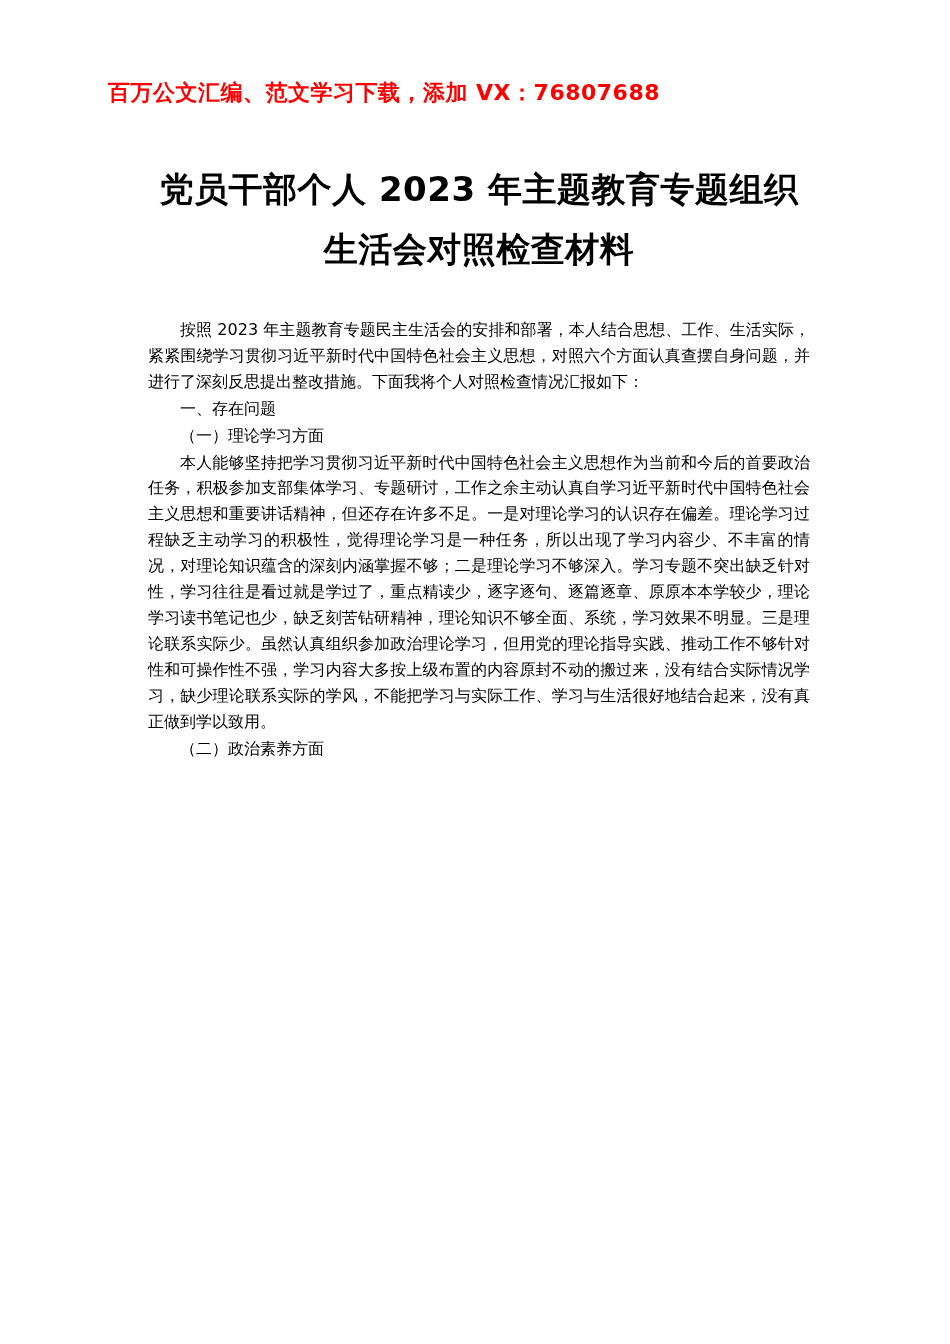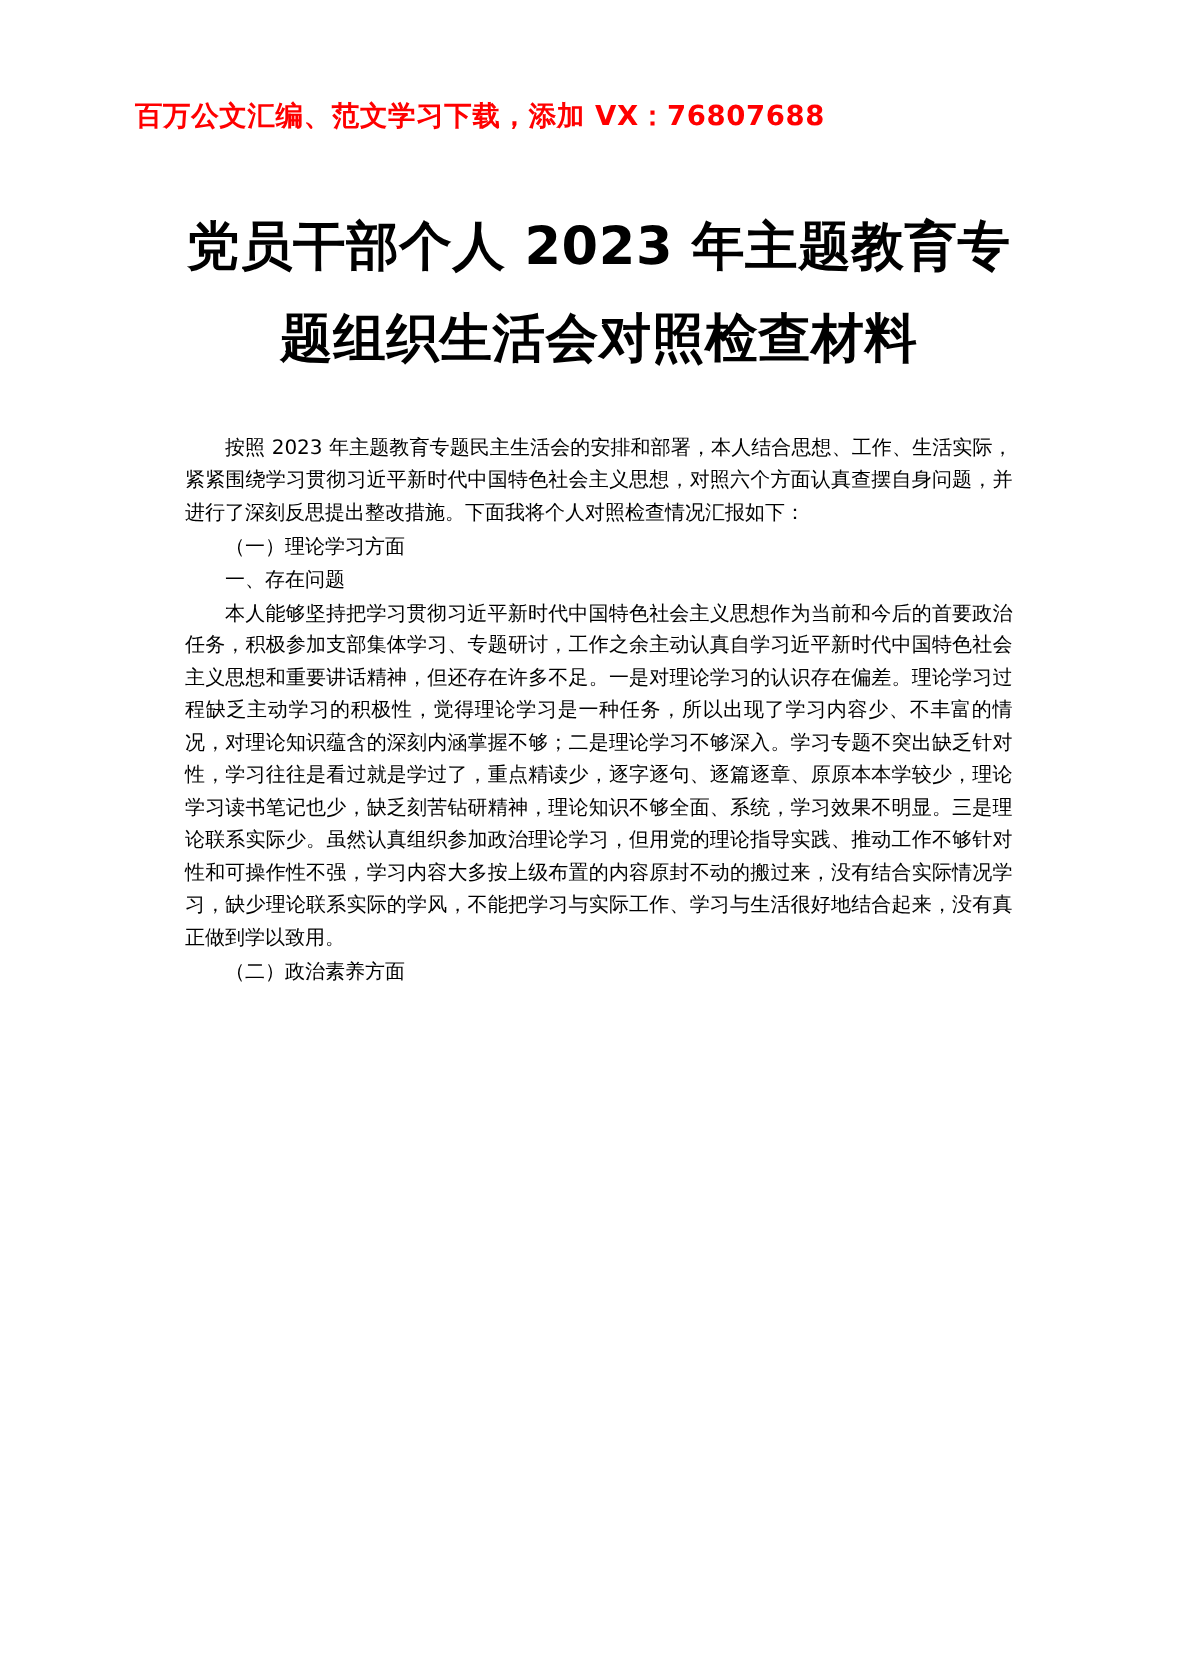--- a/index.html
+++ b/index.html
@@ -33,21 +33,21 @@
     font-weight: bold;
     letter-spacing: 0.5px;
     font-family: "DejaVu Sans", "Liberation Sans", sans-serif;
     white-space: nowrap;
   }
   .doc-body {
     padding: 160px 140px 40px 148px;
     box-sizing: border-box;
   }
   .doc-title {
-    font-size: 42px;
+    font-size: 34px;
     font-weight: bold;
     line-height: 1.75;
     text-align: center;
     letter-spacing: 0.5px;
     margin: 0 0 38px 0;
     font-family: "DejaVu Sans", "Liberation Sans", sans-serif;
   }
   .para {
     font-size: 16px;
     line-height: 1.62;
@@ -67,22 +67,22 @@
 <div class="page">
 
   <div class="watermark">百万公文汇编、范文学习下载，添加 VX：76807688</div>
 
   <div class="doc-body">
 
     <h1 class="doc-title">党员干部个人 2023 年主题教育专题组织生活会对照检查材料</h1>
 
     <p class="para indent">按照 2023 年主题教育专题民主生活会的安排和部署，本人结合思想、工作、生活实际，紧紧围绕学习贯彻习近平新时代中国特色社会主义思想，对照六个方面认真查摆自身问题，并进行了深刻反思提出整改措施。下面我将个人对照检查情况汇报如下：</p>
 
+    <p class="para indent">一、存在问题</p>
+
     <p class="para indent">（一）理论学习方面</p>
-
-    <p class="para indent">一、存在问题</p>
 
     <p class="para indent">本人能够坚持把学习贯彻习近平新时代中国特色社会主义思想作为当前和今后的首要政治任务，积极参加支部集体学习、专题研讨，工作之余主动认真自学习近平新时代中国特色社会主义思想和重要讲话精神，但还存在许多不足。一是对理论学习的认识存在偏差。理论学习过程缺乏主动学习的积极性，觉得理论学习是一种任务，所以出现了学习内容少、不丰富的情况，对理论知识蕴含的深刻内涵掌握不够；二是理论学习不够深入。学习专题不突出缺乏针对性，学习往往是看过就是学过了，重点精读少，逐字逐句、逐篇逐章、原原本本学较少，理论学习读书笔记也少，缺乏刻苦钻研精神，理论知识不够全面、系统，学习效果不明显。三是理论联系实际少。虽然认真组织参加政治理论学习，但用党的理论指导实践、推动工作不够针对性和可操作性不强，学习内容大多按上级布置的内容原封不动的搬过来，没有结合实际情况学习，缺少理论联系实际的学风，不能把学习与实际工作、学习与生活很好地结合起来，没有真正做到学以致用。</p>
 
     <p class="para indent">（二）政治素养方面</p>
 
   </div>
 </div>
 
 </body></html>

